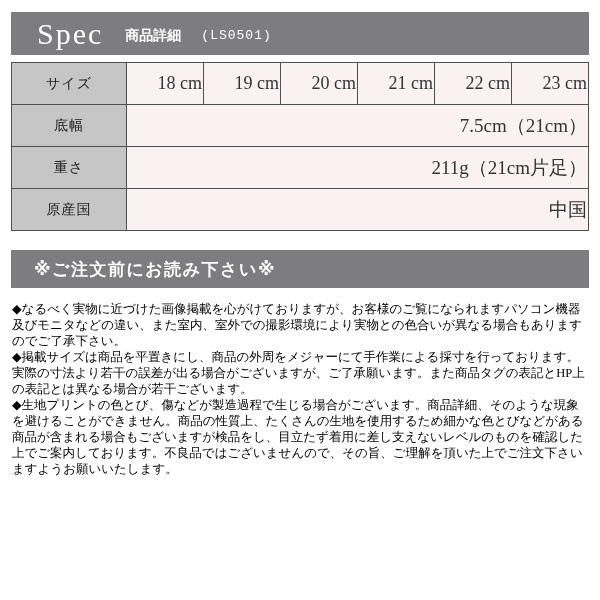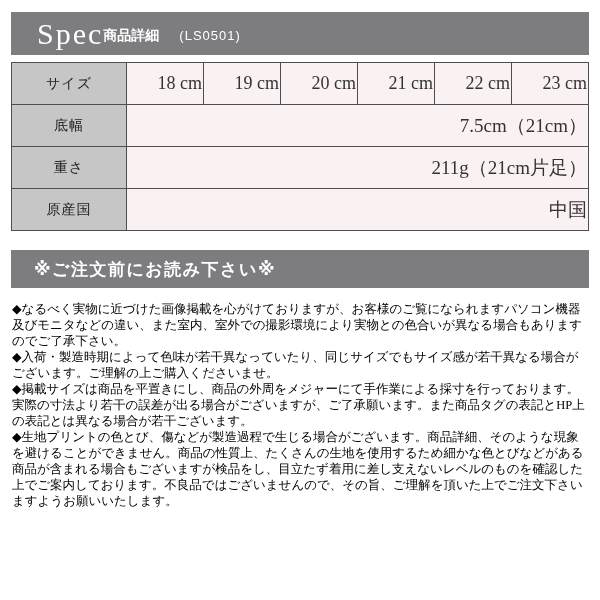--- a/index.html
+++ b/index.html
@@ -26,26 +26,26 @@
     font-family: "Liberation Serif", "DejaVu Serif", serif;
     font-size: 30px;
     letter-spacing: 2px;
     line-height: 1;
   }
   .header-title-ja {
     color: #ffffff;
     font-family: "Liberation Sans", "DejaVu Sans", sans-serif;
     font-weight: bold;
     font-size: 14px;
-    margin-left: 0;
+    margin-left: 22px;
     margin-top: 4px;
   }
   .header-code {
     color: #ffffff;
-    font-family: Liberation Sans, sans-serif;
+    font-family: Liberation Mono, monospace;
     font-size: 13px;
     margin-left: 20px;
     margin-top: 4px;
     letter-spacing: 1px;
   }
 
   
   table.spec-table {
     width: 578px;
     margin: 7px 11px 0 11px;
@@ -141,18 +141,17 @@
       </tr>
     </tbody>
   </table>
 
   <div class="notice-bar">
     <span class="notice-heading">※ご注文前にお読み下さい※</span>
   </div>
 
   <div class="fine-print">
     <p>◆なるべく実物に近づけた画像掲載を心がけておりますが、お客様のご覧になられますパソコン機器及びモニタなどの違い、また室内、室外での撮影環境により実物との色合いが異なる場合もありますのでご了承下さい。</p>
-    <p>◆入荷・製造時期によって色味が若干異なっていたり、同じサイズでもサイズ感が若干異なる場合がございます。ご理解の上ご購入くださいませ。</p>
     <p>◆掲載サイズは商品を平置きにし、商品の外周をメジャーにて手作業による採寸を行っております。実際の寸法より若干の誤差が出る場合がございますが、ご了承願います。また商品タグの表記とHP上の表記とは異なる場合が若干ございます。</p>
     <p>◆生地プリントの色とび、傷などが製造過程で生じる場合がございます。商品詳細、そのような現象を避けることができません。商品の性質上、たくさんの生地を使用するため細かな色とびなどがある商品が含まれる場合もございますが検品をし、目立たず着用に差し支えないレベルのものを確認した上でご案内しております。不良品ではございませんので、その旨、ご理解を頂いた上でご注文下さいますようお願いいたします。</p>
   </div>
 
 </div>
 
 </body></html>

